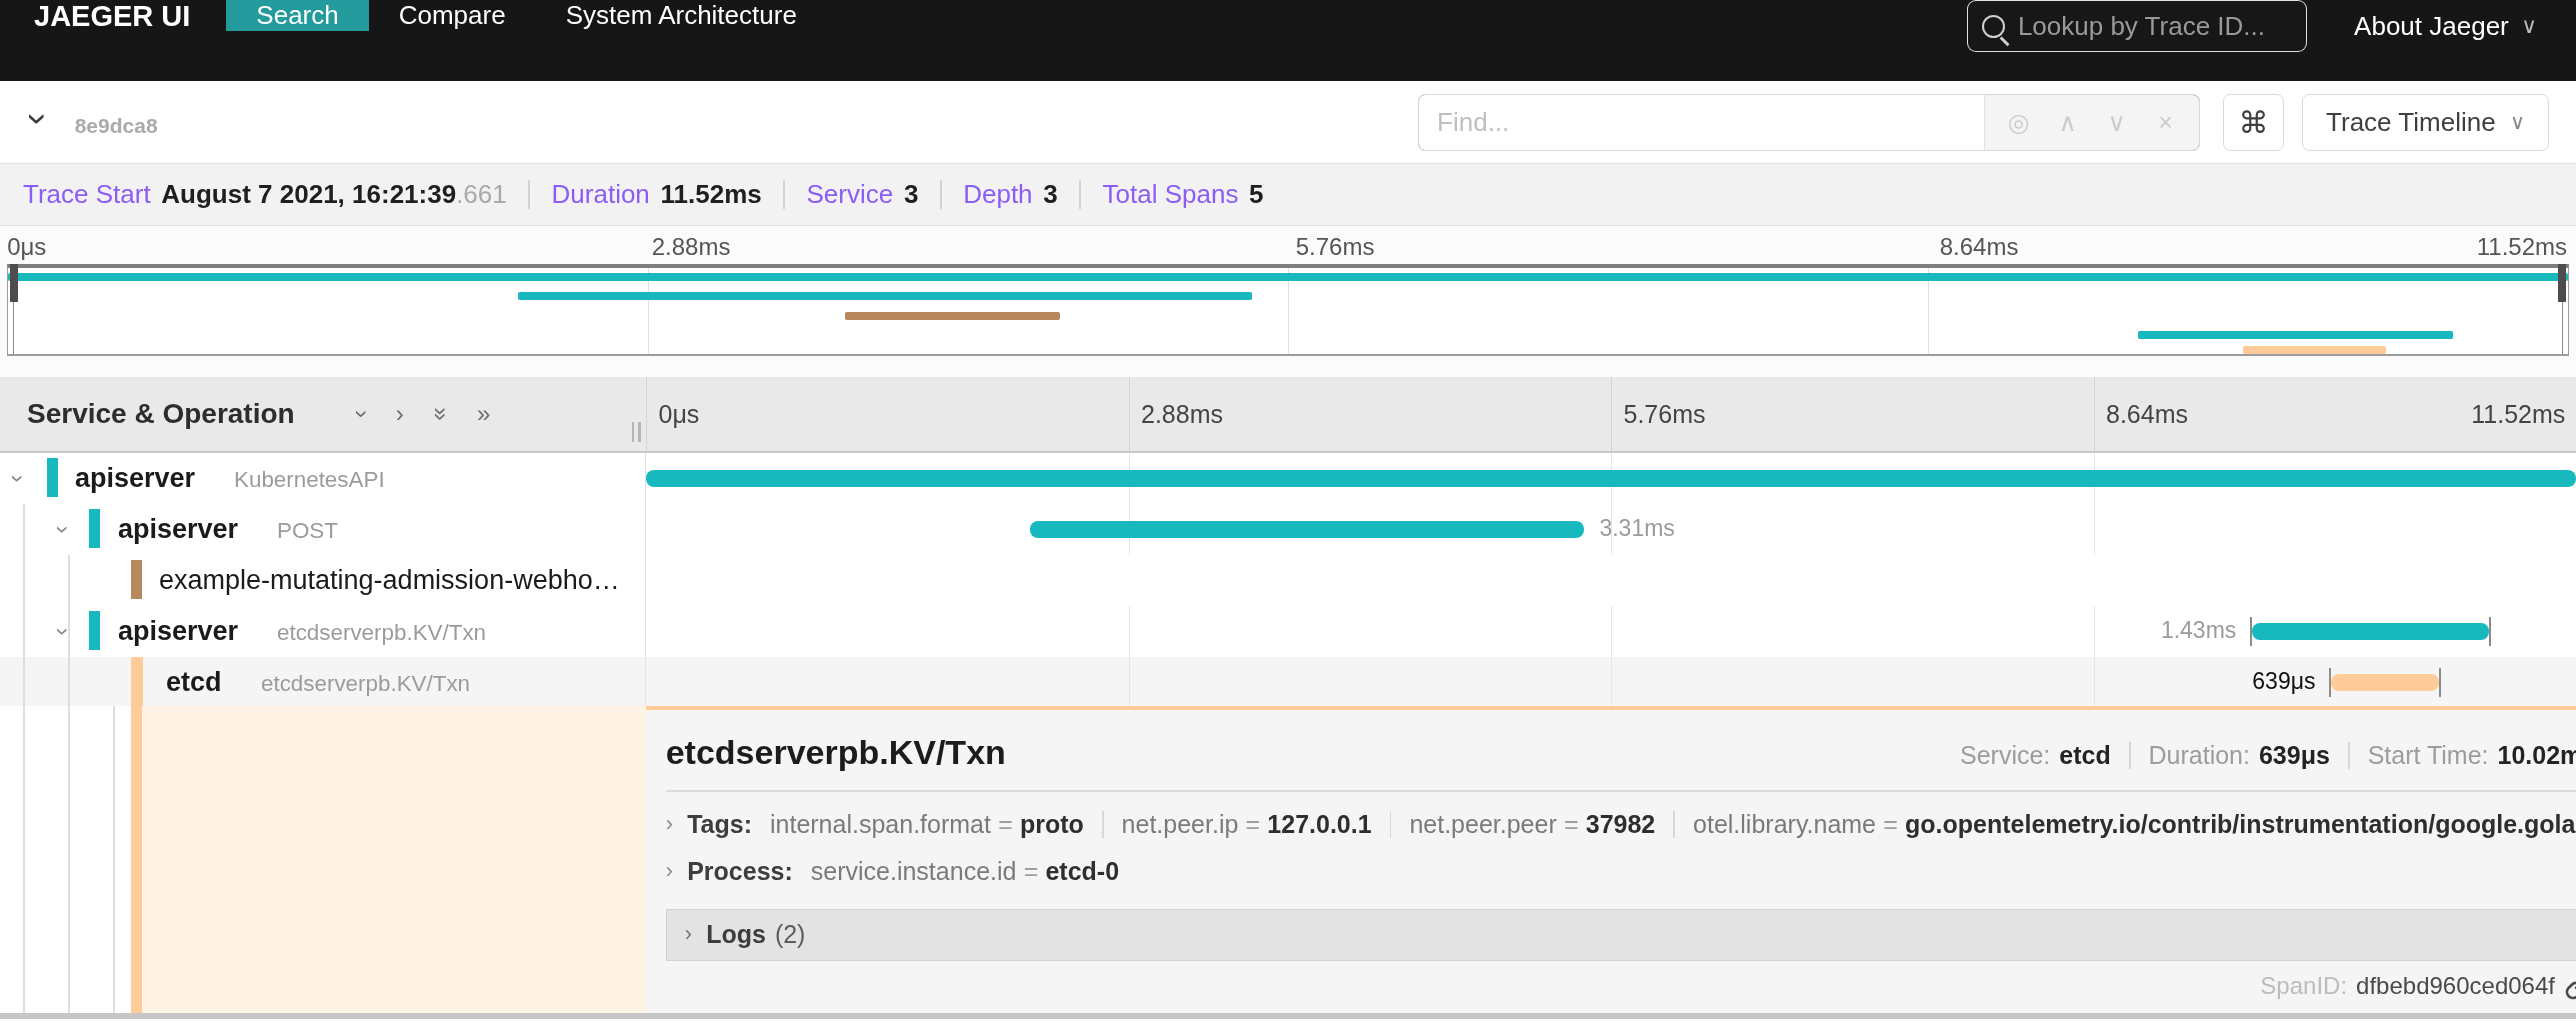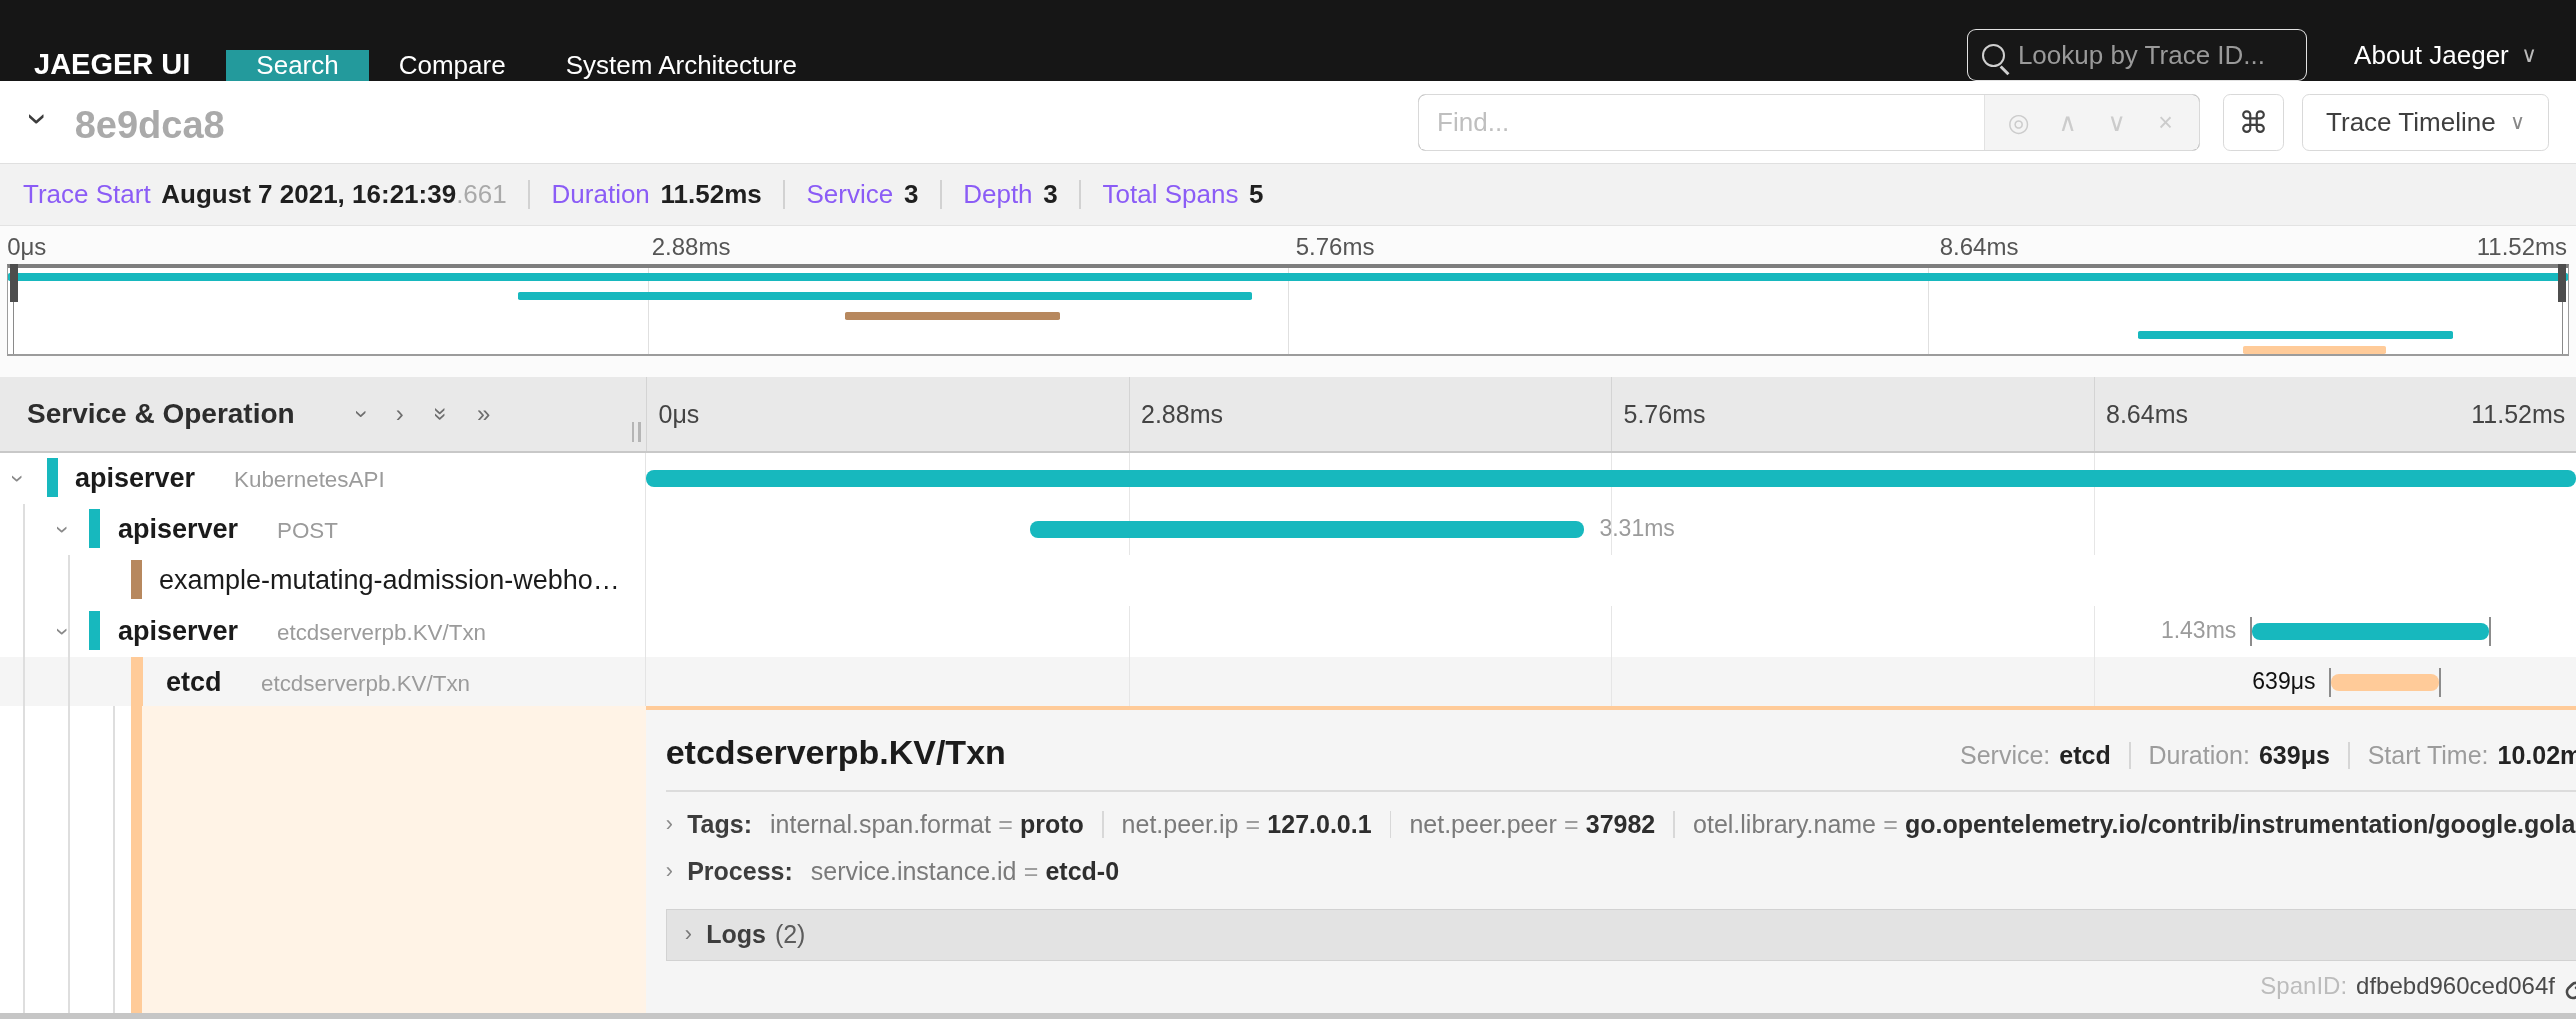--- a/index.html
+++ b/index.html
@@ -1,20 +1,20 @@
 <!DOCTYPE html>
 <html style="font-size:14.3px"><head>
 <meta charset="utf-8">
 <style>
   * { margin:0; padding:0; box-sizing:border-box; }
   html,body { width:2576px; height:1023px; overflow:hidden; background:#fff;
     font-family:"Liberation Sans", sans-serif; }
 
   
-  .nav { height:81px; background:#161616; display:flex; align-items:flex-end; }
+  .nav { height:81px; background:#161616; display:flex; align-items:flex-start; }
   .brand { color:#fff; font-size:29px; font-weight:bold; display:flex; align-items:center; padding:0 36px 0 34px; }
   .tab { color:#fff; font-size:26px; display:flex; align-items:center; padding:0 30px; cursor:pointer; }
   .tab.active { background:#239a9c; }
   .nav-right { margin-left:auto; display:flex; align-items:center; padding-right:39px; }
   .lookup { width:340px; height:52px; border:1.8px solid rgba(255,255,255,.88); border-radius:9px;
     background:#171717; display:flex; align-items:center; padding:0 14.3px; margin-right:47px; }
   .lookup .lens { width:23px; height:23px; border:2.7px solid #cfcfcf; border-radius:50%; position:relative; margin-right:12.5px; flex:none;}
   .lookup .lens::after { content:""; position:absolute; width:2.7px; height:10.7px; background:#cfcfcf;
     left:19px; top:19px; transform:rotate(-45deg); }
   .lookup input { background:transparent; border:none; outline:none; color:#ddd; font-size:26px; width:100%;
@@ -22,21 +22,21 @@
   .lookup input::placeholder { color:#9a9a9a; }
   .about { color:#fff; font-size:26px; display:flex; align-items:center; gap:12.5px; cursor:pointer; }
   .about .caret { color:#bbb; font-size:21.5px; }
 
   .rot90 { display:inline-block; transform:rotate(90deg); }
 
   
   .trace-header { height:82px; background:#fff; display:flex; align-items:center; padding:0 27px; }
   .th-chevron { font-size:36px; color:#3c3c3c; margin:0 16px 5.4px 5.4px; cursor:pointer; }
   .th-title { font-size:39px; font-weight:bold; color:#232323; letter-spacing:-0.4px; }
-  .th-id { font-size:38px; color:#aaa; font-weight:bold; margin-left:14.3px; margin-top:7.2px; }
+  .th-id { font-size:21px; color:#aaa; font-weight:bold; margin-left:14.3px; margin-top:7.2px; }
   .th-right { margin-left:auto; display:flex; align-items:center; }
   .find-combo { display:flex; height:57px; border:0.9px solid #d9d9d9; border-radius:7.2px; overflow:hidden; background:#737373; }
   .find-input { width:565px; border:none; outline:none; font-size:26px; padding:0 18px; color:#444;
     font-family:"Liberation Sans",sans-serif;}
   .find-input::placeholder { color:#bfbfbf; }
   .find-btns { display:flex; align-items:center; background:#f4f4f4; border-left:0.9px solid #e2e2e2; padding:0 9px; }
   .find-btn { width:49px; text-align:center; color:#ccc; font-size:25px; }
   .sq-btn { height:57px; width:61px; border:0.9px solid #d9d9d9; border-radius:7.2px; background:#fff;
     display:flex; align-items:center; justify-content:center; font-size:30px; color:#3f3f3f; margin-left:23px; cursor:pointer;}
   .tt-btn { height:57px; border:0.9px solid #d9d9d9; border-radius:7.2px; background:#fff; display:flex; align-items:center;

